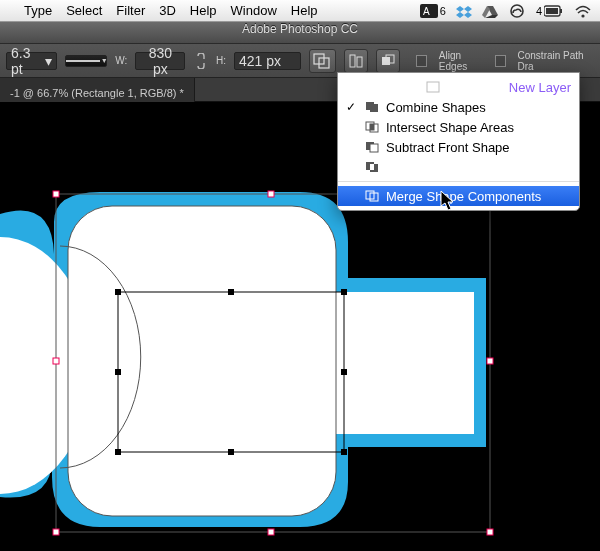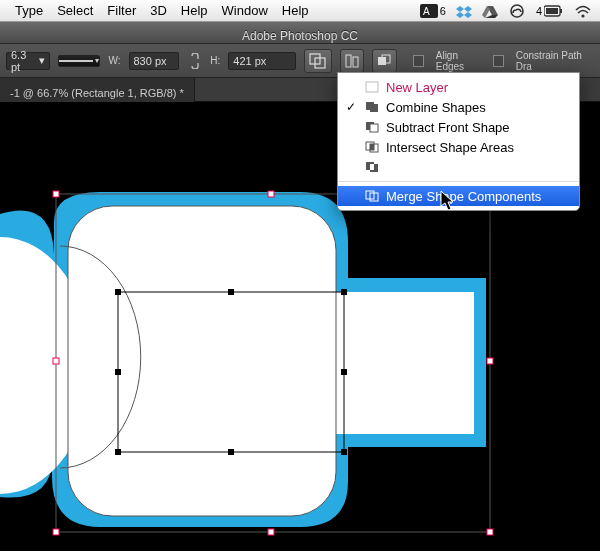--- a/index.html
+++ b/index.html
@@ -15,52 +15,52 @@
   
   .mac-menubar {
     height: 22px;
     background: linear-gradient(#fdfdfd, #e4e4e4);
     border-bottom: 1px solid #999;
     display: flex;
     align-items: center;
     font-size: 13px;
     color: #000;
   }
-  .mac-menubar .mitems { display: flex; gap: 14px; padding-left: 15px; }
+  .mac-menubar .mitems { display: flex; gap: 14px; padding-left: 24px; }
   .mac-menubar .spacer { flex: 1; }
   .mac-menubar .right-icons { display: flex; gap: 10px; align-items: center; padding-right: 8px; font-size: 13px; }
   .ric { display:inline-flex; align-items:center; justify-content:center; }
 
   
   .titlebar {
     height: 22px;
     background: linear-gradient(#6b6b6b, #4a4a4a);
     border-bottom: 1px solid #2a2a2a;
-    display: flex; align-items: flex-end; justify-content: center;
+    display: flex; align-items: flex-start; justify-content: center;
     color: #ddd;
     font-size: 12px;
     text-shadow: 0 -1px 0 #222;
   }
 
   
   .optionsbar {
     height: 34px;
     background: linear-gradient(#555, #474747);
     border-bottom: 1px solid #222;
     display: flex; align-items: center;
     color: #ccc;
     font-size: 10px;
     gap: 8px;
     padding: 0 6px;
   }
   .opt-field {
     background: #333;
     border: 1px solid #222;
     color: #ddd;
-    font-size: 11px;
+    font-size: 14px;
     height: 18px;
     padding: 0 4px;
     display: flex; align-items: center;
     border-radius: 2px;
   }
   .stroke-preview {
     width: 46px; height: 12px;
     background: linear-gradient(#222,#111);
     border: 1px solid #222;
     display:flex; align-items:center; justify-content:center;
@@ -129,21 +129,21 @@
     font-size: 13px;
     color: #000;
     padding: 4px 0;
   }
   .dropdown .row {
     display:flex; align-items:center;
     height: 20px;
     padding: 0 8px 0 6px;
     gap: 6px;
   }
-  .dropdown .row.disabled { color: #be185d; }
+  .dropdown .row.disabled { color: #8b5cf6; justify-content: space-between; }
   .dropdown .row.highlight {
     background: linear-gradient(#3a7ef6, #1a5fe0);
     color: #fff;
   }
   .dropdown .check { width: 14px; text-align:center; font-size:12px; }
   .dropdown .ricon { width:16px; display:flex;align-items:center;justify-content:center; }
   .dropdown hr {
     border: none; border-top:1px solid #ddd;
     margin: 4px 0;
   }
@@ -351,42 +351,42 @@
           <rect x="1" y="1" width="8" height="8" fill="#555"></rect>
           <rect x="5" y="3" width="8" height="8" fill="#555"></rect>
         </svg>
     </span>
     <span>Combine Shapes</span>
   </div>
   <div class="row">
     <span class="check"></span>
     <span class="ricon">
       <svg width="14" height="12">
-          <rect x="1" y="1" width="8" height="8" fill="#555"></rect>
-          <rect x="5" y="3" width="8" height="8" fill="#fff" stroke="#555"></rect>
-        </svg>
-    </span>
-    <span>Subtract Front Shape</span>
-  </div>
-  <div class="row">
-    <span class="check"></span>
-    <span class="ricon">
-      <svg width="14" height="12">
           <rect x="1" y="1" width="8" height="8" fill="none" stroke="#555"></rect>
           <rect x="5" y="3" width="8" height="8" fill="none" stroke="#555"></rect>
           <rect x="5" y="3" width="4" height="6" fill="#555"></rect>
         </svg>
     </span>
     <span>Intersect Shape Areas</span>
   </div>
   <div class="row">
     <span class="check"></span>
     <span class="ricon">
       <svg width="14" height="12">
           <rect x="1" y="1" width="8" height="8" fill="#555"></rect>
+          <rect x="5" y="3" width="8" height="8" fill="#fff" stroke="#555"></rect>
+        </svg>
+    </span>
+    <span>Subtract Front Shape</span>
+  </div>
+  <div class="row">
+    <span class="check"></span>
+    <span class="ricon">
+      <svg width="14" height="12">
+          <rect x="1" y="1" width="8" height="8" fill="#555"></rect>
           <rect x="5" y="3" width="8" height="8" fill="#555"></rect>
           <rect x="5" y="3" width="4" height="6" fill="#fff"></rect>
         </svg>
     </span>
   </div>
   <hr>
   <div class="row highlight">
     <span class="check"></span>
     <span class="ricon">
       <svg width="14" height="12">

